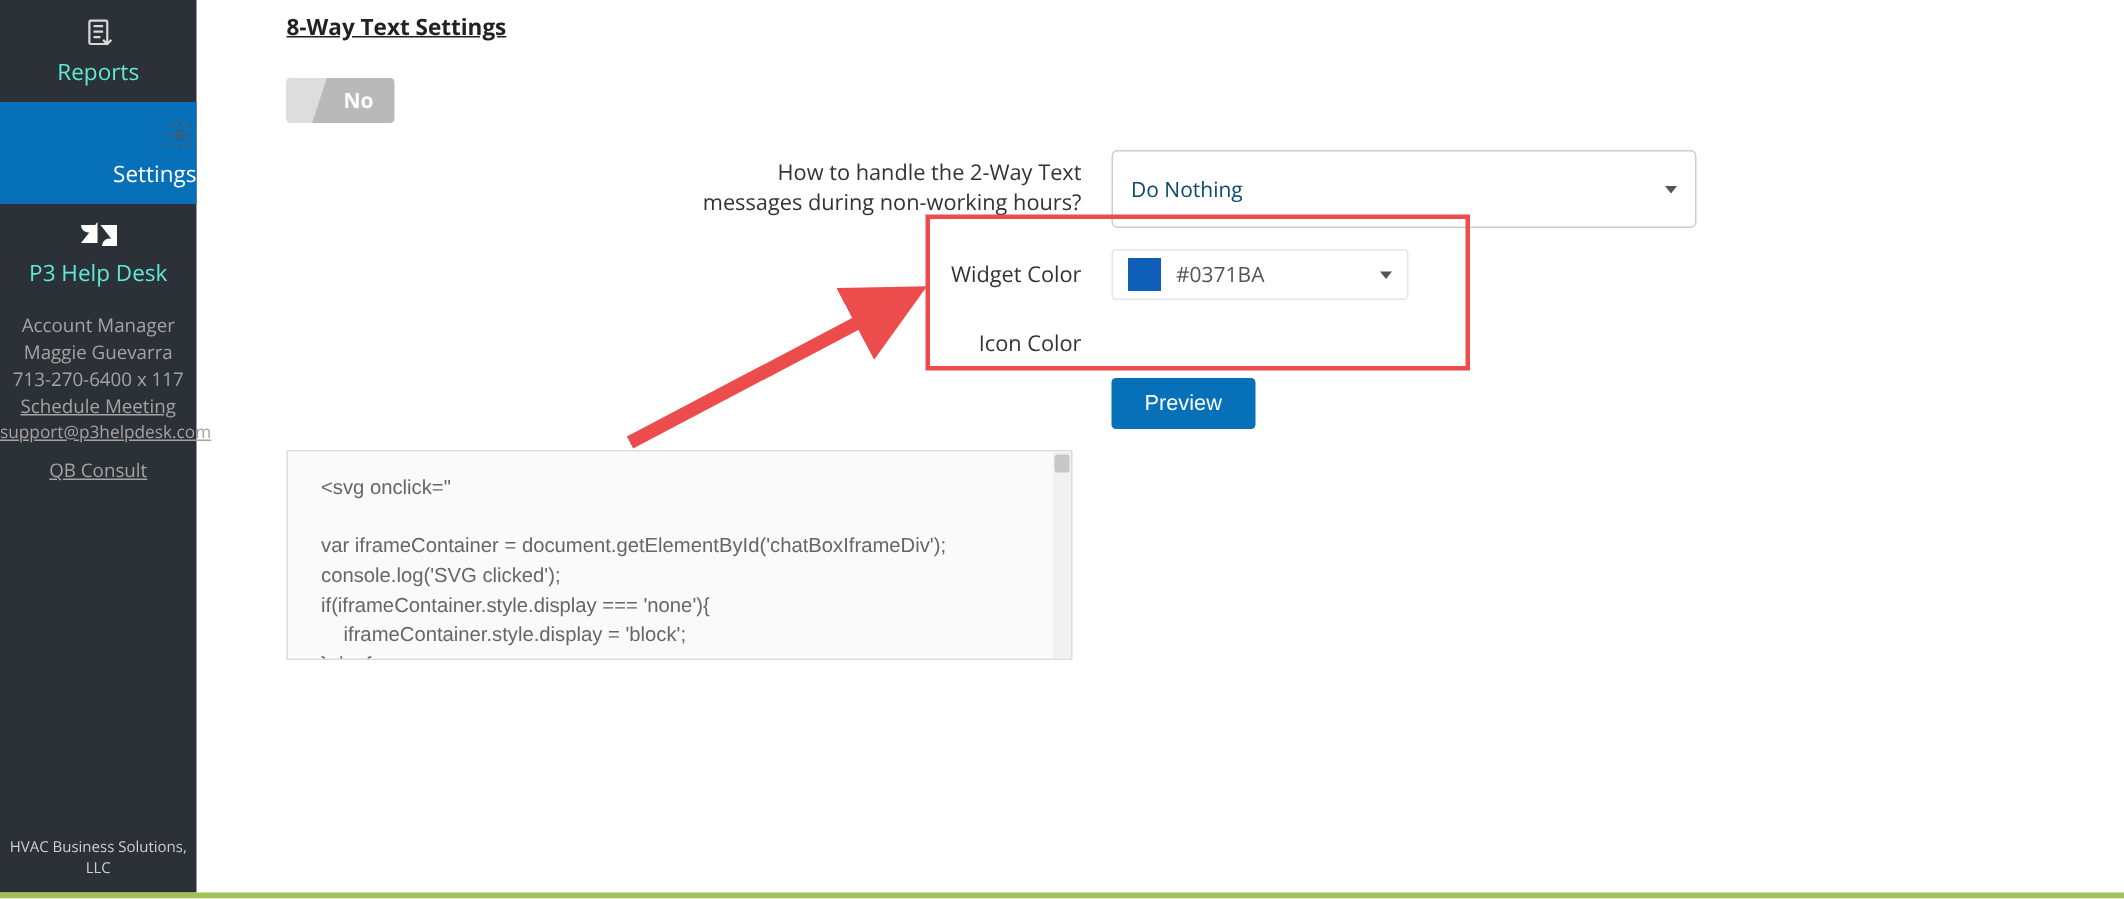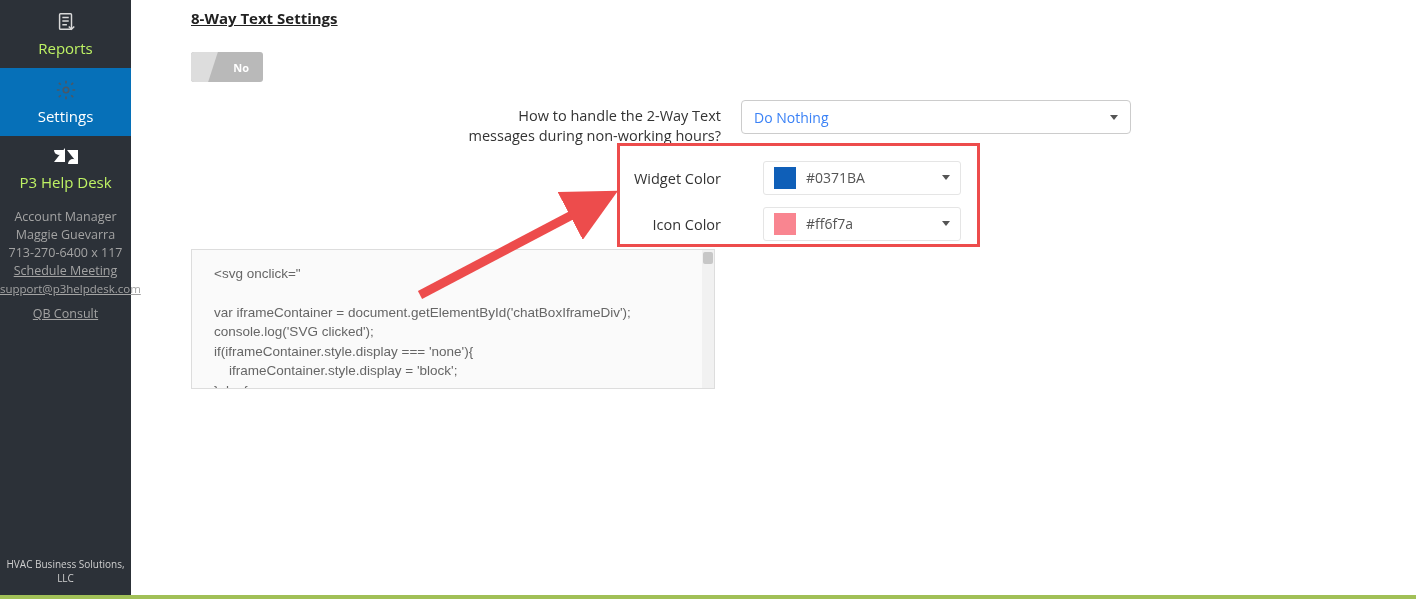--- a/index.html
+++ b/index.html
@@ -22,26 +22,27 @@
     flex-direction: column;
     text-align: center;
   }
   .sidebar .nav-item {
     padding: 10px 0 10px 0;
     display: flex;
     flex-direction: column;
     align-items: center;
     cursor: pointer;
     font-size: 14px;
-    color: #bef264;
+    color: #5eead4;
   }
   .sidebar .nav-item .icon { height: 24px; display: flex; align-items: center; justify-content: center; }
   .sidebar .nav-item.active {
     background: #0670b8;
     color: #fff;
+    align-items: flex-end;
   }
   .sidebar .nav-item .label { margin-top: 4px; font-size: 15px; }
   .sidebar .nav-item.helpdesk { padding-top: 8px; padding-bottom: 8px; }
   .sidebar .account-block {
     margin-top: 8px;
     font-size: 12.5px;
     line-height: 1.45;
     color: #a3a3a3;
   }
   .sidebar .account-block .underline { text-decoration: underline; cursor: pointer; }
@@ -88,45 +89,45 @@
     width: 72px; height: 30px;
     background: #b9b9b9;
     color: #fff;
     border-radius: 3px;
     position: relative;
     display: flex;
     align-items: center;
     justify-content: flex-end;
     padding-right: 14px;
     font-weight: 700;
-    font-size: 11px;
+    font-size: 14px;
     cursor: pointer;
     overflow: hidden;
   }
   .toggle-no::before {
     content: "";
     position: absolute;
     left: -6px; top: 0;
     width: 28px; height: 30px;
     background: #ddd;
     transform: skewX(-18deg);
   }
   .select {
     width: 390px;
-    height: 34px;
+    height: 52px;
     border: 1px solid #ccc;
     border-radius: 4px;
     display: flex;
     align-items: center;
     padding: 0 12px;
     justify-content: space-between;
     cursor: pointer;
     background: #fff;
     font-size: 14px;
-    color: #3b82f6;
+    color: #0c4a6e;
   }
   .caret-down {
     width: 0; height: 0;
     border-left: 4px solid transparent;
     border-right: 4px solid transparent;
     border-top: 5px solid #555;
   }
   .highlight-box {
     position: absolute;
     left: 617px; top: 143px;
@@ -145,21 +146,20 @@
     border-radius: 3px;
     display: flex;
     align-items: center;
     padding: 0 10px;
     gap: 10px;
     cursor: pointer;
     background: #fff;
     font-size: 14px;
     color: #555;
     position: relative;
-    margin-left: 22px;
   }
   .color-swatch { width: 22px; height: 22px; }
   .color-picker .caret-down { margin-left: auto; }
   .btn-primary {
     background: #0670b8;
     color: #fff;
     border: none;
     border-radius: 3px;
     padding: 9px 22px;
     font-size: 14.5px;
@@ -290,30 +290,29 @@
         <div class="color-picker">
           <span class="color-swatch" id="swatch-widget" style="background: rgb(15, 95, 184);"></span>
           <span>#0371BA</span>
           <span class="caret-down"></span>
         </div>
       </div>
     </div>
 
     <div class="form-row">
       <div class="form-label" style="padding-top:8px">Icon Color</div>
-      <div class="form-control-area">
-        <div class="color-picker">
-          <span class="color-swatch" id="swatch-icon" style="background: rgb(249, 133, 144);"></span>
-          <span>#ff6f7a</span>
-          <span class="caret-down"></span>
-        </div>
-      </div>
-    </div>
-  </div>
-
+    </div>
+  </div>
+
+  <div class="form-row">
+    <div class="form-label"></div>
+    <div class="form-control-area">
+      <button class="btn-primary">Preview</button>
+    </div>
+  </div>
 
   <div class="form-row" style="margin-top:-4px">
     <div class="form-control-area">
       <div class="script-box"><span>&lt;svg onclick="
 
 var iframeContainer = document.getElementById('chatBoxIframeDiv');
 console.log('SVG clicked');
 if(iframeContainer.style.display === 'none'){
     iframeContainer.style.display = 'block';
 }else{

